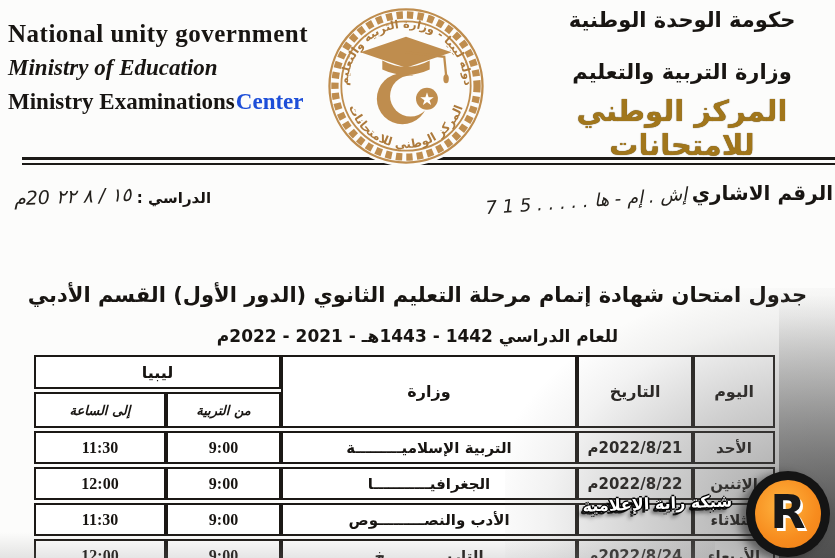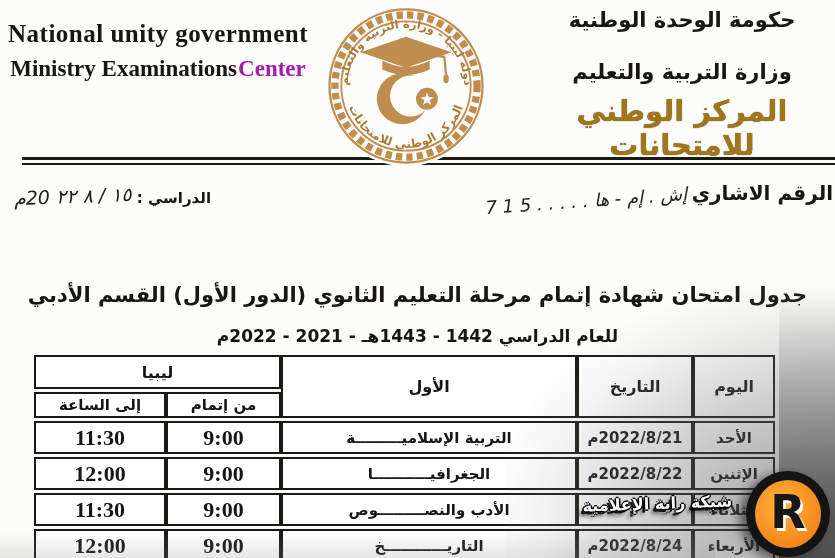--- a/index.html
+++ b/index.html
@@ -1,25 +1,25 @@
 <!DOCTYPE html>
 <html lang="ar"><head>
 <meta charset="utf-8">
 <style>
   html,body{margin:0;padding:0;background:#e8e8e8;}
   .page{
     position:relative;width:835px;height:558px;overflow:hidden;
     background:#fcfcfb;font-family:"DejaVu Sans",sans-serif;color:#181512;
   }
   
-  .eng-block{position:absolute;left:8px;top:20px;width:300px;text-align:center;}
+  .eng-block{position:absolute;left:8px;top:20px;width:300px;text-align:left;}
   .eng-l1{font-family:"Liberation Serif",serif;font-size:25px;font-weight:600;letter-spacing:.5px;}
   .eng-l2{font-family:"Liberation Serif",serif;font-style:italic;font-size:23px;font-weight:600;margin-top:7px;}
   .eng-l3{font-family:"Liberation Serif",serif;font-size:23px;font-weight:600;margin-top:8px;}
-  .eng-accent{color:#a21caf;margin-left:1px;}
+  .eng-accent{color:#1d4ed8;margin-left:1px;}
   .seal{position:absolute;left:318px;top:4px;z-index:3;}
   .ar-block{position:absolute;left:521px;top:8px;width:322px;text-align:center;direction:rtl;}
   .ar-l1{font-size:21px;font-weight:bold;letter-spacing:1px;}
   .ar-l2{font-size:21px;font-weight:bold;letter-spacing:1px;margin-top:28px;}
   .ar-l3{font-size:29px;font-weight:bold;color:#a1761b;margin-top:10px;text-shadow:0 0 1px #4d3a10;}
   .double-rule{position:absolute;left:22px;top:157px;width:813px;height:3px;
     border-top:3px solid #1c1a17;border-bottom:2px solid #1c1a17;z-index:1;}
   
   .meta-ref{position:absolute;right:2px;top:181px;direction:rtl;white-space:nowrap;z-index:2;}
   .meta-ref .label{font-size:20px;font-weight:bold;}
@@ -33,25 +33,25 @@
   .title2{position:absolute;left:0;top:326px;width:835px;text-align:center;direction:rtl;
     font-size:17px;font-weight:bold;}
   
   .tbl-wrap{position:absolute;left:34px;top:352px;z-index:1;}
   table.sched{border-collapse:separate;border-spacing:0 3px;table-layout:fixed;width:741px;direction:rtl;}
   table.sched th,table.sched td{
     border:2px solid #1b1815;box-sizing:border-box;padding:0;text-align:center;
     vertical-align:middle;background:#ffffff;overflow:hidden;white-space:nowrap;
   }
   th.h-main{height:34px;font-size:16px;font-weight:bold;}
-  th.h-sub{height:26px;font-size:15px;font-weight:bold;}
+  th.h-sub{height:36px;font-size:13px;font-weight:bold;font-style:italic;}
   td.c-day{font-size:15px;font-weight:bold;height:33px;}
   td.c-date{font-size:15px;font-weight:bold;height:33px;}
   td.c-subject{font-size:15px;font-weight:bold;height:33px;}
-  td.c-time{font-family:"Liberation Serif",serif;font-size:22px;font-weight:bold;height:33px;}
+  td.c-time{font-family:"Liberation Serif",serif;font-size:16px;font-weight:bold;height:33px;}
   
   .shadow-right{position:absolute;left:779px;top:295px;right:0;bottom:0;z-index:5;pointer-events:none;
     background:linear-gradient(180deg,rgba(130,130,130,0) 0%,rgba(130,130,130,.45) 35%,rgba(95,95,95,.8) 75%,rgba(70,70,70,.95) 100%);}
   .shadow-corner{position:absolute;right:0;bottom:0;width:330px;height:270px;z-index:5;pointer-events:none;
     background:radial-gradient(ellipse at 100% 85%,rgba(70,70,70,.55) 0%,rgba(110,110,110,.32) 40%,rgba(150,150,150,.12) 62%,rgba(150,150,150,0) 75%);}
   .shadow-bottom{position:absolute;left:0;right:120px;bottom:0;height:26px;z-index:5;pointer-events:none;
     background:linear-gradient(0deg,rgba(140,140,140,.22),rgba(140,140,140,0));}
   
   .rlogo{position:absolute;left:746px;top:471px;width:84px;height:86px;border-radius:50%;
     background:#141414;display:flex;align-items:center;justify-content:center;z-index:7;
@@ -67,20 +67,21 @@
     text-shadow:-1.5px 0 0 #000,1.5px 0 0 #000,0 -1.5px 0 #000,0 1.5px 0 #000,
                 -3px 3px 0 rgba(0,0,0,.85),-5px 5px 4px rgba(0,0,0,.55);}
 </style>
 </head>
 <body>
 
 <div class="page">
 
   <div class="eng-block">
     <div class="eng-l1">National unity government</div>
+    <div class="eng-l2">Ministry of Education</div>
     <div class="eng-l3"><span>Ministry Examinations</span><span class="eng-accent">Center</span></div>
   </div>
 
   <svg class="seal" viewBox="0 0 180 180" width="176" height="164">
     <circle cx="90" cy="90" r="88" fill="#fcfcfb"></circle>
     <circle cx="90" cy="90" r="84" fill="none" stroke="#bf8d4e" stroke-width="2.5"></circle>
     <circle cx="90" cy="90" r="78" fill="none" stroke="#bf8d4e" stroke-width="8" stroke-dasharray="7 4.5"></circle>
     <circle cx="90" cy="90" r="71" fill="none" stroke="#bf8d4e" stroke-width="2"></circle>
     <defs>
       <path id="arcTop" d="M 26,90 A 64,64 0 1 1 154,90"></path>
@@ -128,25 +129,25 @@
           <col style="width:82px">
           <col style="width:116px">
           <col style="width:296px">
           <col style="width:115px">
           <col style="width:132px">
         </colgroup>
       <thead>
         <tr>
           <th class="h-main" rowspan="2">اليوم</th>
           <th class="h-main" rowspan="2">التاريخ</th>
-          <th class="h-main" rowspan="2">الأول</th>
+          <th class="h-main" rowspan="2">وزارة</th>
           <th class="h-main" colspan="2">ليبيا</th>
         </tr>
         <tr>
-          <th class="h-sub">من إتمام</th>
+          <th class="h-sub">من التربية</th>
           <th class="h-sub">إلى الساعة</th>
         </tr>
       </thead>
       <tbody>
         <tr>
           <td class="c-day">الأحد</td>
           <td class="c-date">2022/8/21م</td>
           <td class="c-subject">التربية الإسلاميـــــــــة</td>
           <td class="c-time">9:00</td>
           <td class="c-time">11:30</td>

